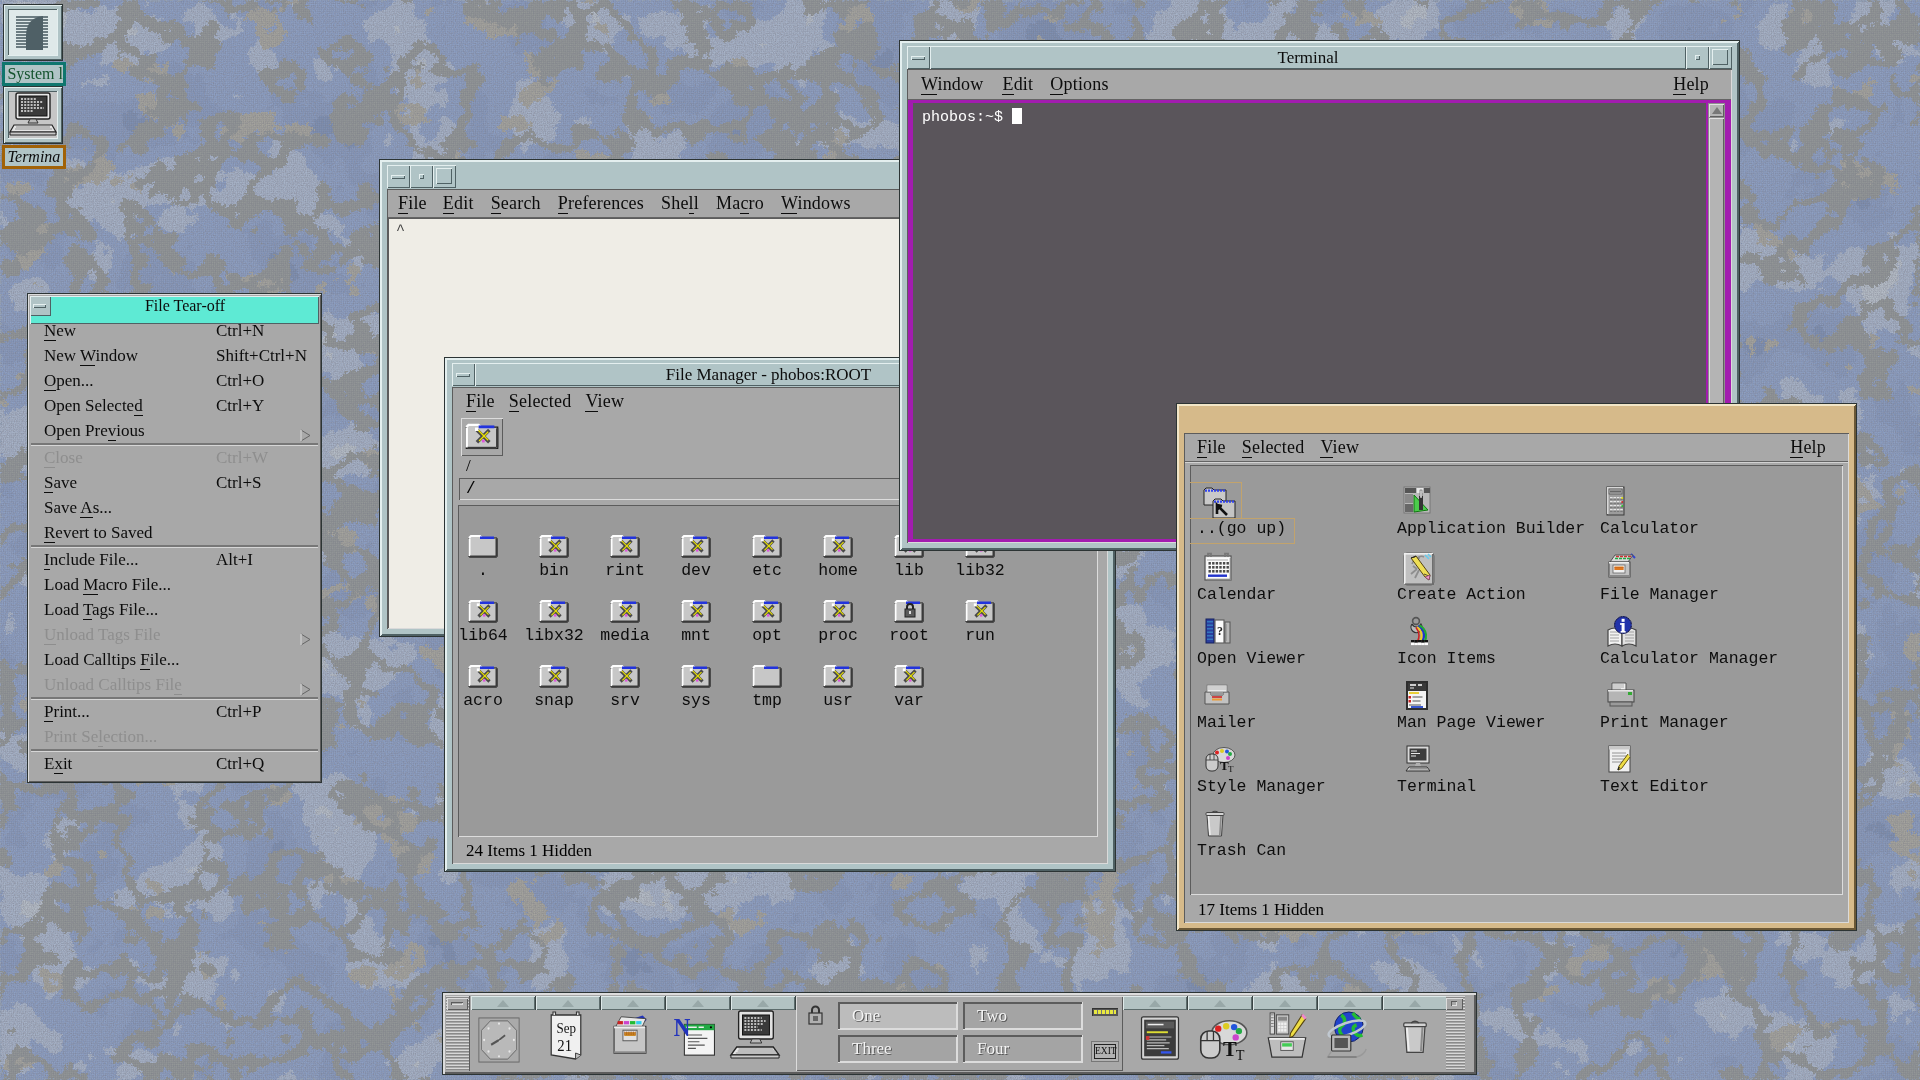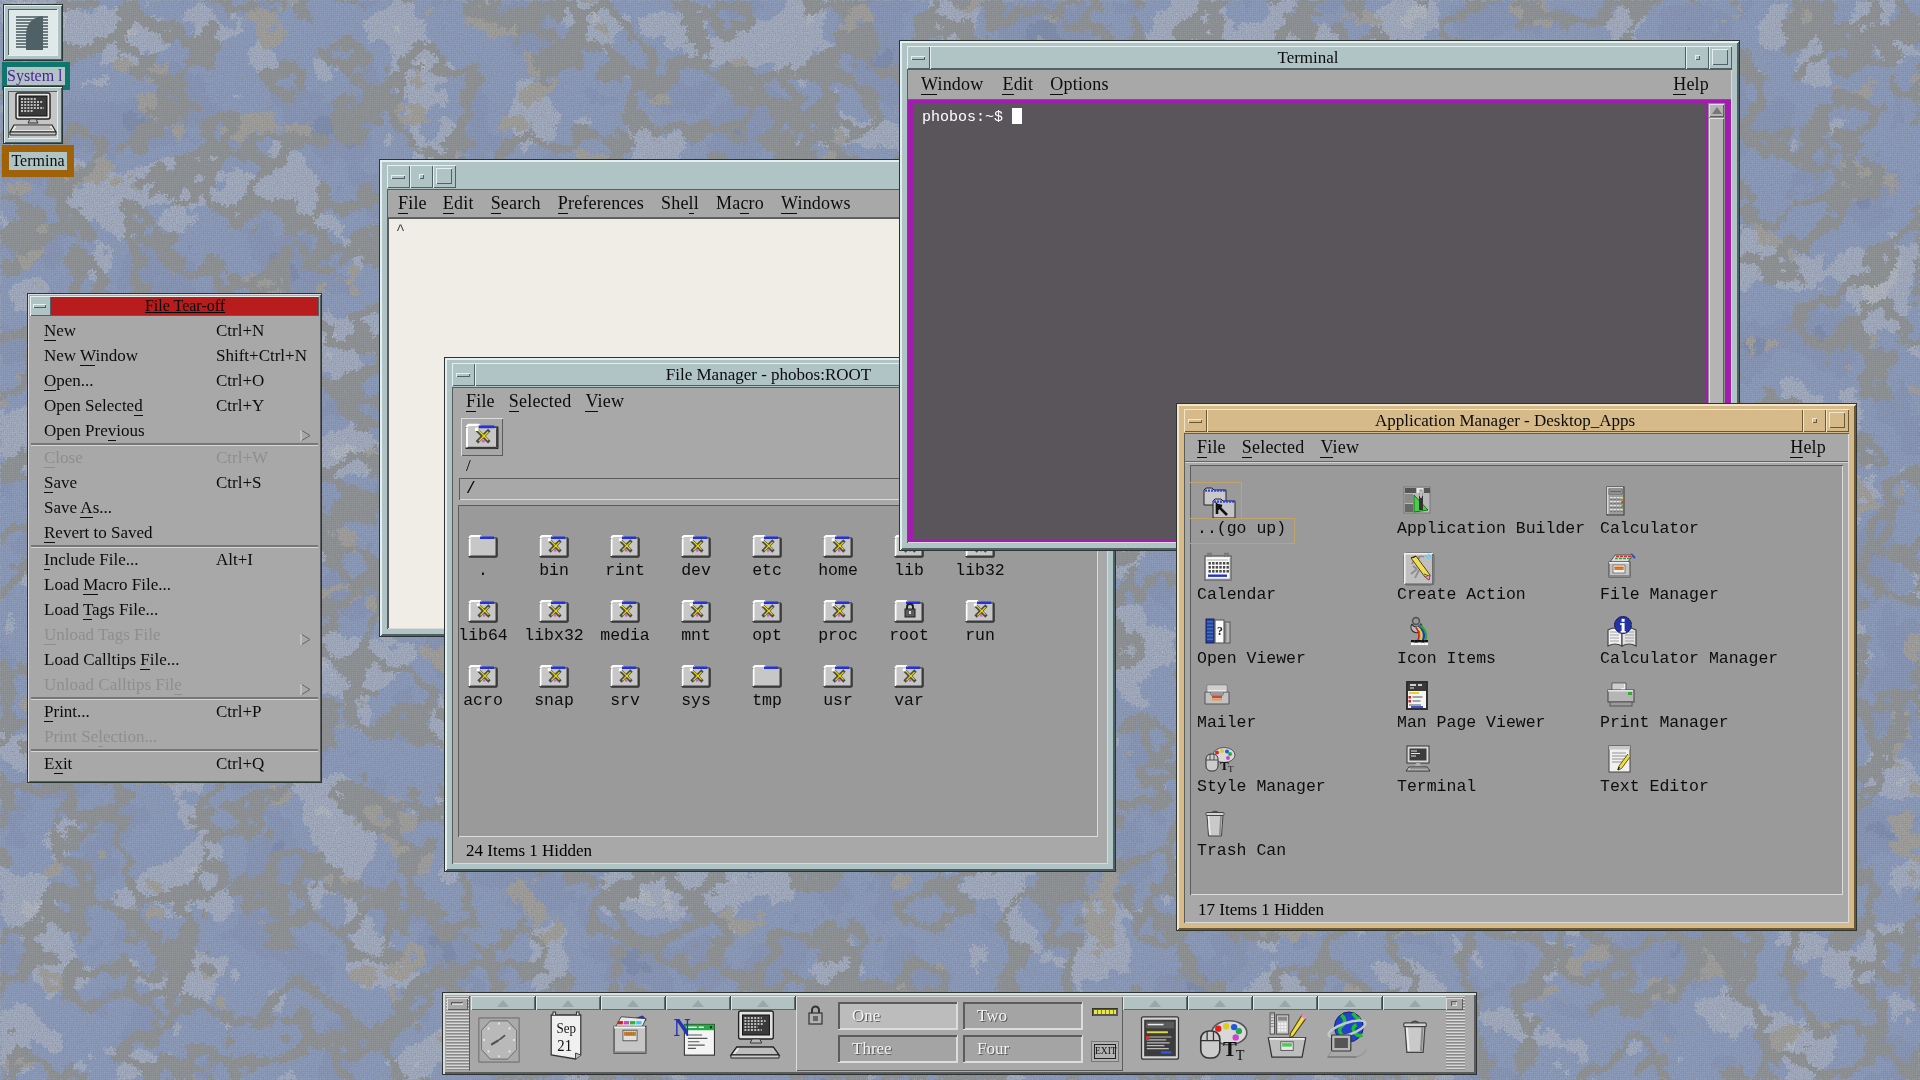--- a/index.html
+++ b/index.html
@@ -101,35 +101,35 @@
           <path d="M8 23 h32"></path>
           <path d="M8 26 h32"></path>
           <path d="M8 29 h32"></path>
           <path d="M8 32 h32"></path>
           <path d="M8 35 h32"></path>
           <path d="M8 38 h32"></path>
         </g>
         <path d="M18 41 L18 27 Q18 12 30 8 L35 7 L35 41 Z" fill="#4f6066"></path>
       </svg></div>
 </div>
-<div class="abs" style="left:2px;top:62px;width:58px;height:18px;background:#b0c4c6;border:5px solid #0f766e;font-size:16px;line-height:17px;text-align:left;color:#4c1d95;z-index:1;white-space:nowrap;overflow:hidden;">System l</div>
+<div class="abs" style="left:2px;top:62px;width:58px;height:18px;background:#b0c4c6;border:3px solid #0f766e;font-size:16px;line-height:17px;text-align:right;color:#14532d;z-index:1;white-space:nowrap;overflow:hidden;">System l</div>
 <div class="abs" style="left:3px;top:86px;width:58px;height:56px;background:#b0c4c6;border:1px solid #2c3434;box-shadow:inset 1px 1px 0 #e4efef, inset -1px -1px 0 #4f6164;z-index:1;">
   <div class="abs" style="left:4px;top:4px;right:4px;bottom:4px;background:#c6c6c6;box-shadow:inset -1px -1px 0 #e4efef, inset 1px 1px 0 #4f6164;"><svg width="50" height="48" viewBox="0 0 50 48">
         <rect x="8" y="2" width="34" height="26" rx="2" fill="#e8e8e8" stroke="#222" stroke-width="1.4"></rect>
         <rect x="11" y="5" width="28" height="20" fill="#3a3a3a" stroke="#111" stroke-width="1"></rect>
         <g stroke="#e8e8e8" stroke-width="1.3" stroke-dasharray="2 1.2">
           <path d="M13 8 h16 M13 11 h22 M13 14 h19 M13 17 h23 M13 20 h12"></path>
         </g>
         <path d="M22 28 L20 32 L30 32 L28 28 Z" fill="#b8b8b8" stroke="#333" stroke-width="1"></path>
         <path d="M6 34 L44 34 L48 41 L2 41 Z" fill="#e4e4e4" stroke="#222" stroke-width="1.2"></path>
         <path d="M8 36 h34 M7 38 h37" stroke="#888" stroke-width="0.9"></path>
         <path d="M2 41 L48 41 L48 44 L2 44 Z" fill="#c8c8c8" stroke="#222" stroke-width="1"></path>
       </svg></div>
 </div>
-<div class="abs" style="left:2px;top:145px;width:58px;height:18px;background:#b0c4c6;border:7px solid #a16207;font-size:16px;line-height:17px;text-align:center;color:#0c0c0c;z-index:1;">Termina</div>
+<div class="abs" style="left:2px;top:145px;width:58px;height:18px;background:#b0c4c6;border:3px solid #a16207;font-size:16px;line-height:17px;text-align:center;color:#0c0c0c;z-index:1;font-style:italic;">Termina</div>
 
 <div class="win inact" id="editor" style="left:379px;top:159px;width:670px;height:478px;z-index:2;">
   <div class="tbar">
       <div class="wbtn">
         <div class="glyph-dash"></div>
       </div>
       <div class="wbtn">
         <div class="glyph-dot"></div>
       </div>
       <div class="wbtn">
@@ -141,21 +141,21 @@
     <div class="abs" style="left:1px;right:1px;top:29px;bottom:1px;background:#efede6;box-shadow:inset 1px 1px 0 #5c5c5c;">
       <div class="abs mono" style="left:8px;top:4px;font-size:15px;color:#444;">^</div>
       <div class="abs" style="right:1px;top:1px;bottom:1px;width:20px;background:#9a9a9a;border-left:1px solid #5c5c5c;">
         <div class="abs" style="left:2px;right:2px;top:2px;bottom:2px;background:#b8b8b8;box-shadow:inset 1px 1px 0 #e2e2e2, inset -1px -1px 0 #6a6a6a;"></div>
       </div>
     </div>
   </div>
 </div>
 
 <div id="tearoff" class="abs" style="box-sizing:border-box;left:27px;top:293px;width:295px;height:490px;background:#a8a8a8;border:1px solid #2c3434;box-shadow:inset 1px 1px 0 #dcdcdc, inset -1px -1px 0 #5c5c5c;z-index:2;">
-  <div class="abs" style="left:2px;top:2px;right:2px;height:20px;background:#b91c1c;box-shadow:inset 1px 1px 0 #e4efef, inset -1px -1px 0 #4f6164;display:flex;text-decoration:underline;">
+  <div class="abs" style="left:2px;top:2px;right:2px;height:28px;background:#5eead4;box-shadow:inset 1px 1px 0 #e4efef, inset -1px -1px 0 #4f6164;display:flex;">
     <div style="width:21px;height:20px;background:#b0c4c6;box-shadow:inset 1px 1px 0 #e4efef, inset -1px -1px 0 #4f6164;position:relative;">
         <div style="position:absolute;left:3px;top:8px;width:13px;height:4px;background:#b0c4c6;box-shadow:inset 1px 1px 0 #e4efef, inset -1px -1px 0 #4f6164;"></div>
       </div>
     <div style="flex:1;text-align:center;font-size:16px;line-height:20px;color:#0c0c0c;">File Tear-off</div>
   </div>
   <div class="abs" style="left:3px;right:3px;top:24px;">
       <div class="mrow"><u>N</u>ew<span class="sc">Ctrl+N</span></div>
       <div class="mrow">New <u>W</u>indow<span class="sc">Shift+Ctrl+N</span></div>
       <div class="mrow"><u>O</u>pen...<span class="sc">Ctrl+O</span></div>
       <div class="mrow">Open Selecte<u>d</u><span class="sc">Ctrl+Y</span></div>
@@ -604,32 +604,20 @@
         <div class="abs" style="left:1px;top:1px;right:1px;height:13px;background:#b4b4b4;box-shadow:inset 1px 1px 0 #e0e0e0, inset -1px -1px 0 #606060;">
           <div style="position:absolute;left:3px;top:3px;width:0;height:0;border-left:5px solid transparent;border-right:5px solid transparent;border-bottom:7px solid #777;"></div>
         </div>
         <div class="abs" style="left:1px;top:15px;right:1px;bottom:1px;background:#b4b4b4;box-shadow:inset 1px 1px 0 #e0e0e0, inset -1px -1px 0 #606060;"></div>
       </div>
     </div>
   </div>
 </div>
 
 <div class="win act" id="appmgr" style="left:1176px;top:403px;width:681px;height:528px;z-index:5;">
-  <div class="tbar">
-      <div class="wbtn">
-        <div class="glyph-dash"></div>
-      </div>
-      <div class="ttl">Application Manager - Desktop_Apps</div>
-      <div class="wbtn">
-        <div class="glyph-dot"></div>
-      </div>
-      <div class="wbtn">
-        <div class="glyph-max"></div>
-      </div>
-    </div>
   <div class="client" style="top:29px;">
     <div class="mbar"><span class="mitem" style="margin-left:12px;"><u>F</u>ile</span><span class="mitem"><u>S</u>elected</span><span class="mitem"><u>V</u>iew</span><span class="mitem mhelp"><u>H</u>elp</span></div>
     <div id="amview" class="abs" style="left:6px;right:6px;top:32px;bottom:28px;background:#9a9a9a;box-shadow:inset 1px 1px 0 #5c5c5c, inset -1px -1px 0 #dcdcdc;overflow:hidden;">
         <div class="amcell" style="left:7px;top:21px;">
           <div class="abs" style="left:-8px;top:-4px;width:51px;height:36px;border:1px solid #c2a36c;border-bottom:none;"></div>
           <div class="abs" style="left:-8px;top:32px;width:104px;height:24px;border:1px solid #c2a36c;"></div>
           <div style="margin-left:6px;height:33px;"><svg width="34" height="33" viewBox="0 0 34 33">
               <g>
                 <path d="M1 19 L1 4 L3 2 L9 2 L11 4 L23 4 L23 19 Z" fill="#c9c9c9" stroke="#222" stroke-width="1"></path>
                 <path d="M2 4.6 h20" stroke="#3344ee" stroke-width="2.4" stroke-dasharray="2 1"></path>

